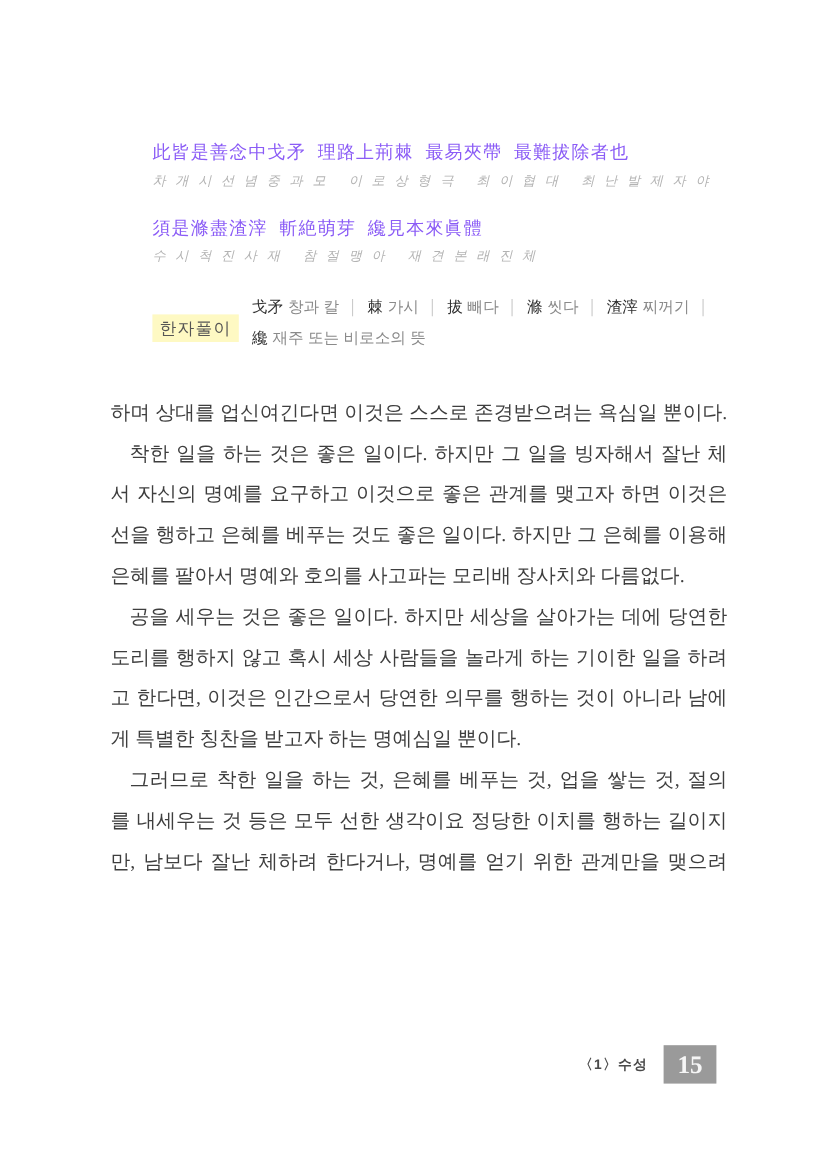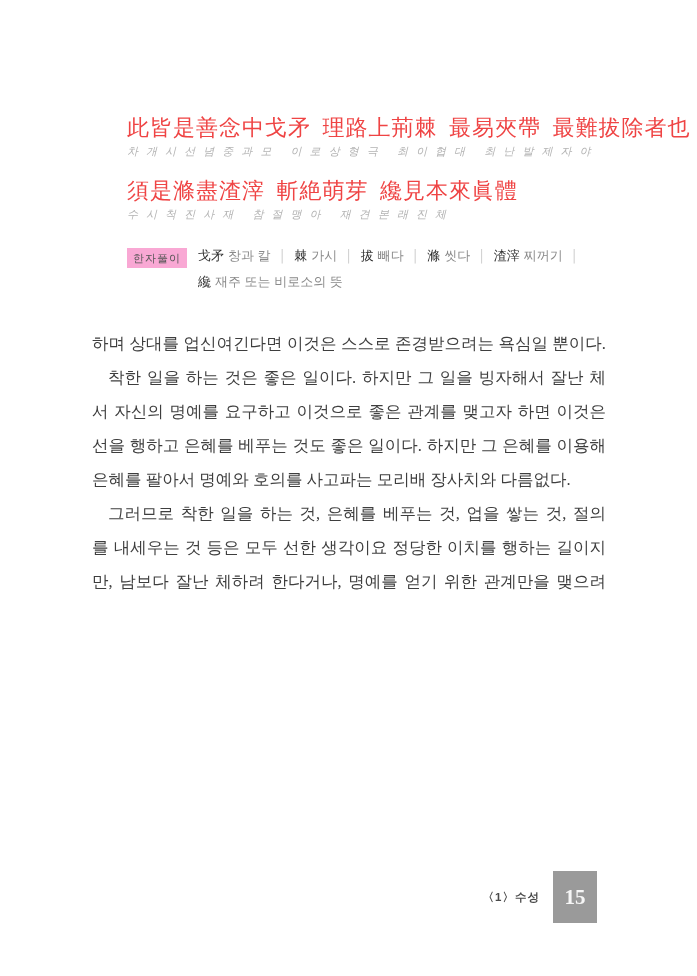--- a/index.html
+++ b/index.html
@@ -7,39 +7,39 @@
   body {
     width:697px; height:976px; position:relative; overflow:hidden;
     font-family:"Liberation Serif", serif; color:#3e3e3e;
   }
   .page { position:absolute; inset:0; background:#ffffff; }
 
   
   .quote-block { position:absolute; left:127px; top:116px; }
   .quote-line + .quote-line { margin-top:21px; }
   .hanja-line {
-    font-size:22px; color:#ef4444; letter-spacing:1px;
+    font-size:15px; color:#8b5cf6; letter-spacing:1px;
     word-spacing:5px; white-space:pre; line-height:24px;
   }
   .pron-line {
     font-family:"Liberation Sans", sans-serif;
     font-size:11px; color:#b3b3b3; letter-spacing:2.5px;
     white-space:pre; margin-top:4px; line-height:14px;font-style:italic;
   }
 
   
   .glossary {
     position:absolute; left:127px; top:243px; width:478px;
     display:flex; align-items:flex-start; gap:11px;
     font-family:"Liberation Sans", sans-serif;
   }
   .gloss-label {
-    background:#f9a8d4; color:#555555; font-size:11px;
+    background:#fef9c3; color:#555555; font-size:14px;
     padding:3px 6px 2px 6px; letter-spacing:1px; white-space:nowrap;
-    margin-top:5px;
+    margin-top:19px;
   }
   .gloss-content { font-size:13px; line-height:26px; color:#8a8a8a; }
   .gloss-term {
     color:#2f2f2f; font-weight:normal;
     font-family:"Liberation Serif", serif; margin-right:4px;
   }
   .gloss-sep { color:#c8c8c8; padding:0 8px; font-size:12px; }
 
   
   .body-text {
@@ -55,21 +55,21 @@
   
   .footer {
     position:absolute; top:871px; left:0; right:100px;
     display:flex; justify-content:flex-end; align-items:center; gap:13px;font-weight:bold;
   }
   .footer-label {
     font-family:"Liberation Sans", sans-serif;
     font-size:11.5px; color:#4a4a4a; letter-spacing:1px;
   }
   .page-badge {
-    width:44px; height:52px; background:#9a9a9a; color:#f6f6f6;
+    width:44px; height:32px; background:#9a9a9a; color:#f6f6f6;
     display:flex; align-items:center; justify-content:center;
     font-family:"Liberation Serif", serif; font-size:21px;
   }
 </style>
 </head>
 <body>
 
 <div class="page">
 
   <div class="quote-block">
@@ -93,20 +93,26 @@
 
   <div class="body-text">
       <div class="paragraph">
         <div class="line">하며 상대를 업신여긴다면 이것은 스스로 존경받으려는 욕심일 뿐이다.</div>
         <div class="line first">착한 일을 하는 것은 좋은 일이다. 하지만 그 일을 빙자해서 잘난 체</div>
         <div class="line">서 자신의 명예를 요구하고 이것으로 좋은 관계를 맺고자 하면 이것은</div>
         <div class="line">선을 행하고 은혜를 베푸는 것도 좋은 일이다. 하지만 그 은혜를 이용해</div>
         <div class="line end">은혜를 팔아서 명예와 호의를 사고파는 모리배 장사치와 다름없다.</div>
       </div>
       <div class="paragraph">
+        <div class="line first">공을 세우는 것은 좋은 일이다. 하지만 세상을 살아가는 데에 당연한</div>
+        <div class="line">도리를 행하지 않고 혹시 세상 사람들을 놀라게 하는 기이한 일을 하려</div>
+        <div class="line">고 한다면, 이것은 인간으로서 당연한 의무를 행하는 것이 아니라 남에</div>
+        <div class="line end">게 특별한 칭찬을 받고자 하는 명예심일 뿐이다.</div>
+      </div>
+      <div class="paragraph">
         <div class="line first">그러므로 착한 일을 하는 것, 은혜를 베푸는 것, 업을 쌓는 것, 절의</div>
         <div class="line">를 내세우는 것 등은 모두 선한 생각이요 정당한 이치를 행하는 길이지</div>
         <div class="line">만, 남보다 잘난 체하려 한다거나, 명예를 얻기 위한 관계만을 맺으려</div>
       </div>
     </div>
 
   <div class="footer">
     <span class="footer-label">〈1〉수성</span>
     <span class="page-badge">15</span>
   </div>

